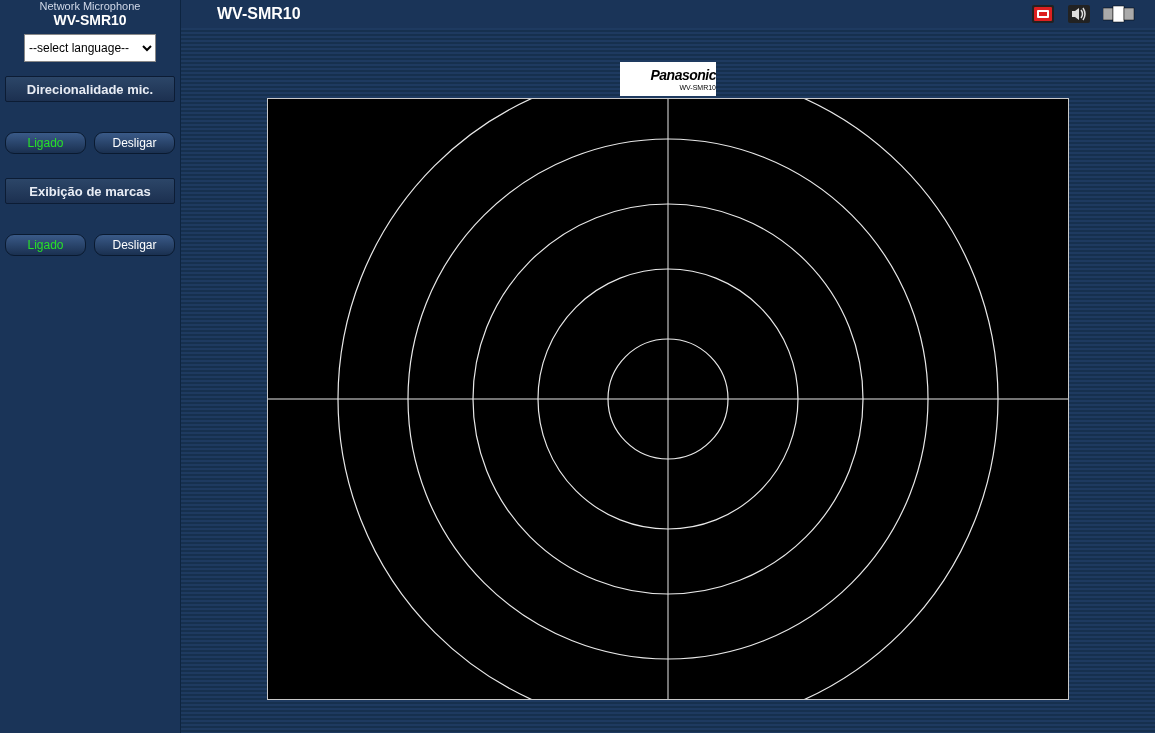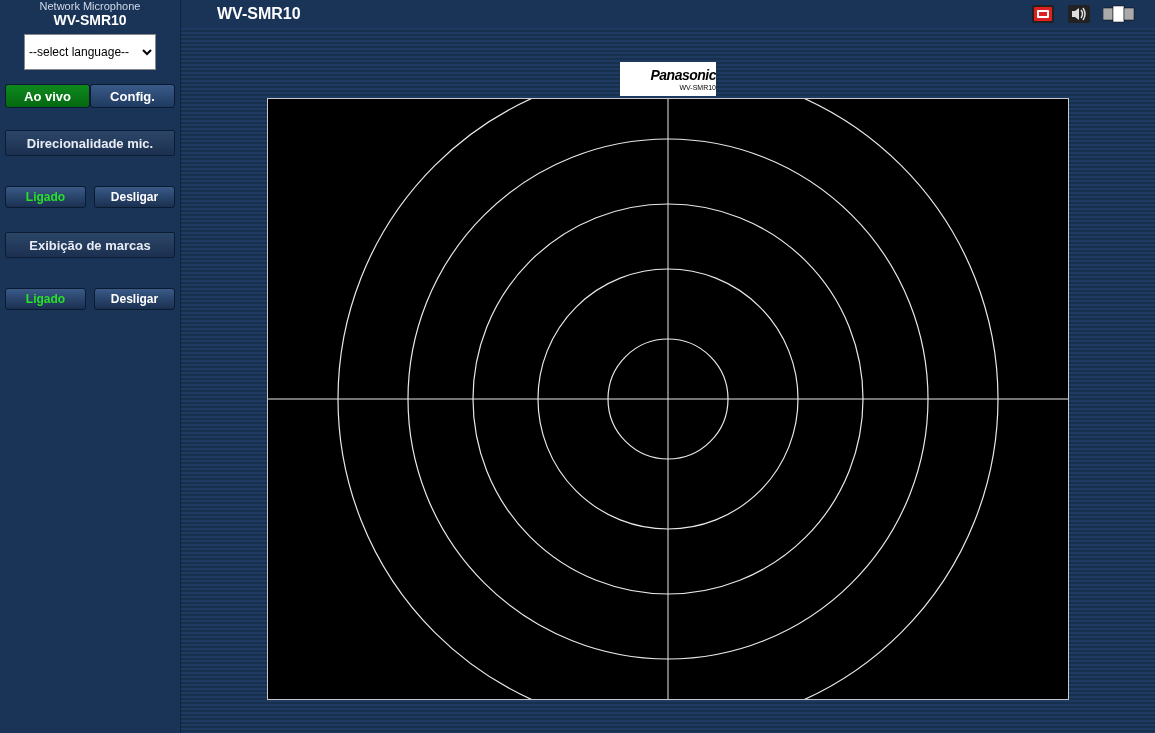--- a/index.html
+++ b/index.html
@@ -31,21 +31,21 @@
   }
   .sidebar-model {
     font-size: 14px;
     font-weight: bold;
     color: #fff;
     margin-bottom: 6px;
     text-align: center;
   }
   .lang-select {
     width: 132px;
-    height: 36px;
+    height: 28px;
     font-size: 12px;
     margin-bottom: 14px;
     background: #fff;
     color: #000;
     border: 1px solid #888;
   }
   .tab-row {
     display: flex;
     width: 170px;
     margin-bottom: 22px;
@@ -87,27 +87,27 @@
     display: flex;
     width: 170px;
     gap: 8px;
     margin-bottom: 24px;
   }
   .ctrl-btn {
     flex: 1;
     height: 22px;
     background: linear-gradient(#3a5a88, #1a3050);
     border: 1px solid #0a1a30;
-    border-radius: 3px;
+    border-radius: 9px;
     cursor: pointer;
     display: flex;
     align-items: center;
     justify-content: center;
     font-size: 12px;
-    font-weight: bold;
+    font-weight: normal;
   }
   .ctrl-btn.on { color: #28e028; }
   .ctrl-btn.off { color: #fff; }
 
   .main {
     flex: 1;
     display: flex;
     flex-direction: column;
     background: repeating-linear-gradient(
       to bottom,
@@ -188,24 +188,20 @@
 </head>
 <body>
 
 <div class="container">
   <div class="sidebar">
     <div class="sidebar-title">Network Microphone</div>
     <div class="sidebar-model">WV-SMR10</div>
     <select class="lang-select">
       <option>--select language--</option>
     </select>
-    <div class="tab-row">
-      <div class="tab-btn active">Ao vivo</div>
-      <div class="tab-btn inactive">Config.</div>
-    </div>
     <div class="section-header">Direcionalidade mic.</div>
     <div class="btn-row">
       <div class="ctrl-btn on">Ligado</div>
       <div class="ctrl-btn off">Desligar</div>
     </div>
     <div class="section-header">Exibição de marcas</div>
     <div class="btn-row">
       <div class="ctrl-btn on">Ligado</div>
       <div class="ctrl-btn off">Desligar</div>
     </div>

